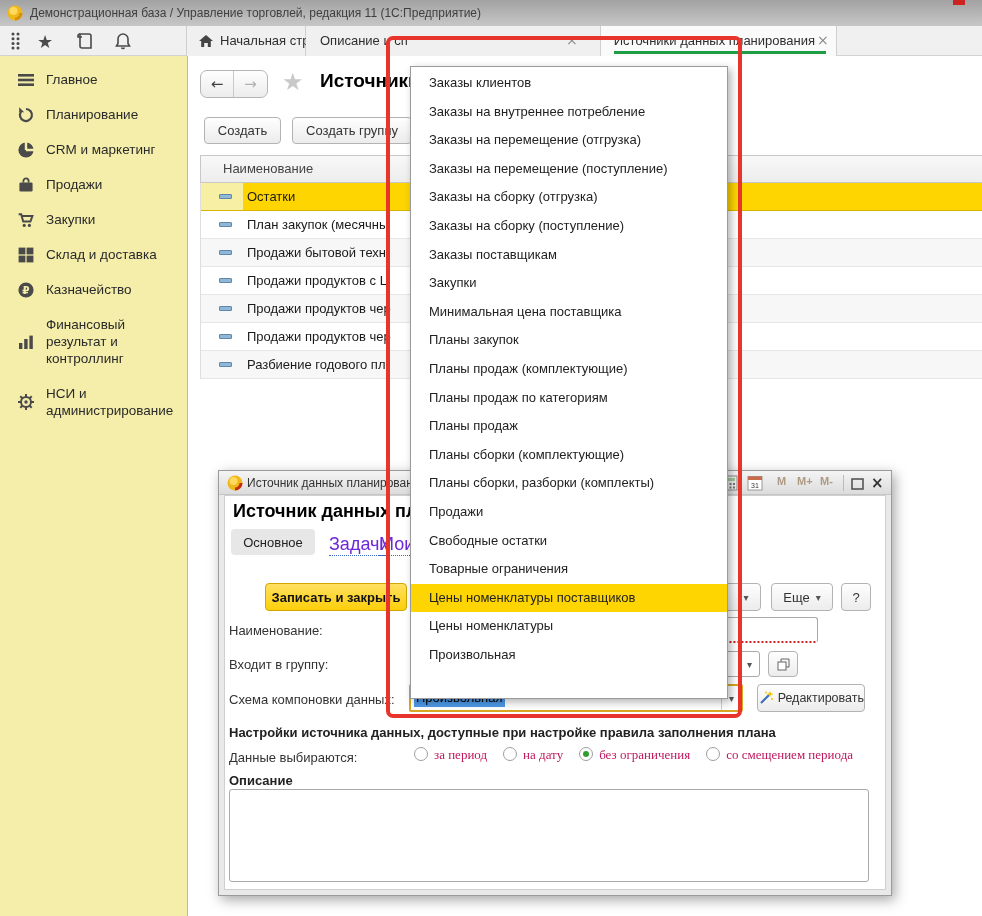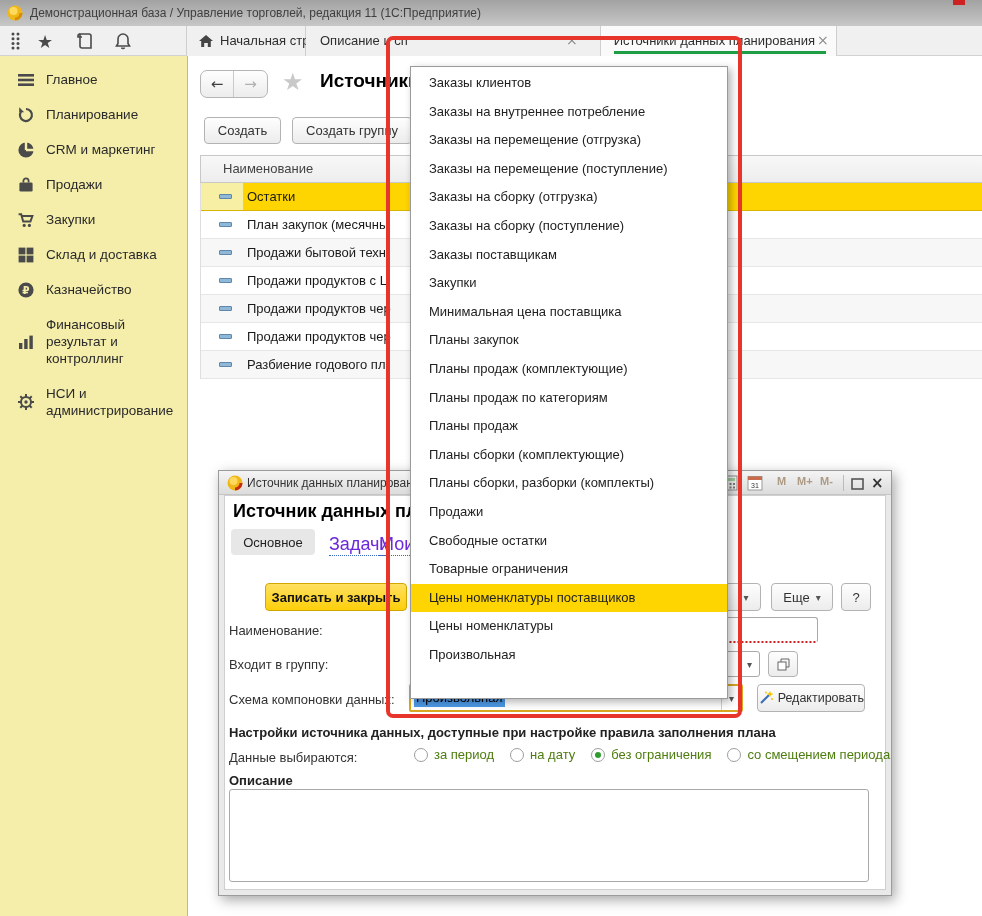--- a/index.html
+++ b/index.html
@@ -43,21 +43,21 @@
   .dlg-title{position:absolute;left:0;top:0;right:0;height:24px;background:linear-gradient(#f4f4f4,#dcdcdc);border-bottom:1px solid #c5c5c5;}
   .dlg-title .tt{position:absolute;left:28px;top:0;width:180px;line-height:24px;font-size:12px;color:#333;white-space:nowrap;overflow:hidden;}
   .dlg-body{position:absolute;left:5px;top:24px;right:5px;bottom:5px;background:#fff;border:1px solid #cfcfcf;}
   .memb{position:absolute;top:4px;font-size:11px;font-weight:bold;color:#ad9a85;}
   .lab{font-size:13px;color:#333;white-space:nowrap;}
   .bold{font-weight:bold;color:#222;}
   .inp{position:absolute;background:#fff;border:1px solid #a9a9a9;border-radius:3px;}
   .lnk{font-size:18px;color:#6d28d9;border-bottom:1px dotted #3a66c4;white-space:nowrap;}
   .pill{background:#e7e7e7;border-radius:4px;font-size:13px;color:#222;display:flex;align-items:center;justify-content:center;}
   .carr{position:absolute;right:0;top:0;bottom:0;width:20px;border-left:1px solid #cfcfcf;text-align:center;color:#555;font-size:10px;display:flex;align-items:center;justify-content:center;}
-  .radio{display:inline-flex;align-items:center;margin-right:16px;font-size:13px;color:#4d7c0f;white-space:nowrap;}
+  .radio{display:inline-flex;align-items:flex-start;margin-right:16px;font-size:13px;color:#be185d;white-space:nowrap;font-family:Liberation Serif, serif;}
   .rdot{width:14px;height:14px;border:1px solid #9e9e9e;border-radius:50%;background:#fff;margin-right:6px;position:relative;}
   .radio.sel .rdot::after{content:"";position:absolute;left:3px;top:3px;width:6px;height:6px;border-radius:50%;background:#2f9e2f;}
   
   .dropdown{left:410px;top:42px;width:318px;height:633px;background:#fff;border:1px solid #9a9a9a;box-shadow:3px 3px 8px rgba(0,0,0,.3);padding-top:2px;z-index:10;margin-top:24px;}
   .ddi{height:28.6px;line-height:28.6px;padding-left:18px;font-size:13px;color:#222;white-space:nowrap;overflow:hidden;}
   .ddi.hl{background:#fed500;}
   .redrect{left:386px;top:36px;width:356px;height:682px;border:4px solid #e8352b;border-radius:7px;z-index:20;pointer-events:none;}
   .redchip{left:953px;top:0;width:12px;height:5px;background:#cc2222;z-index:21;}
 </style>
 </head>

